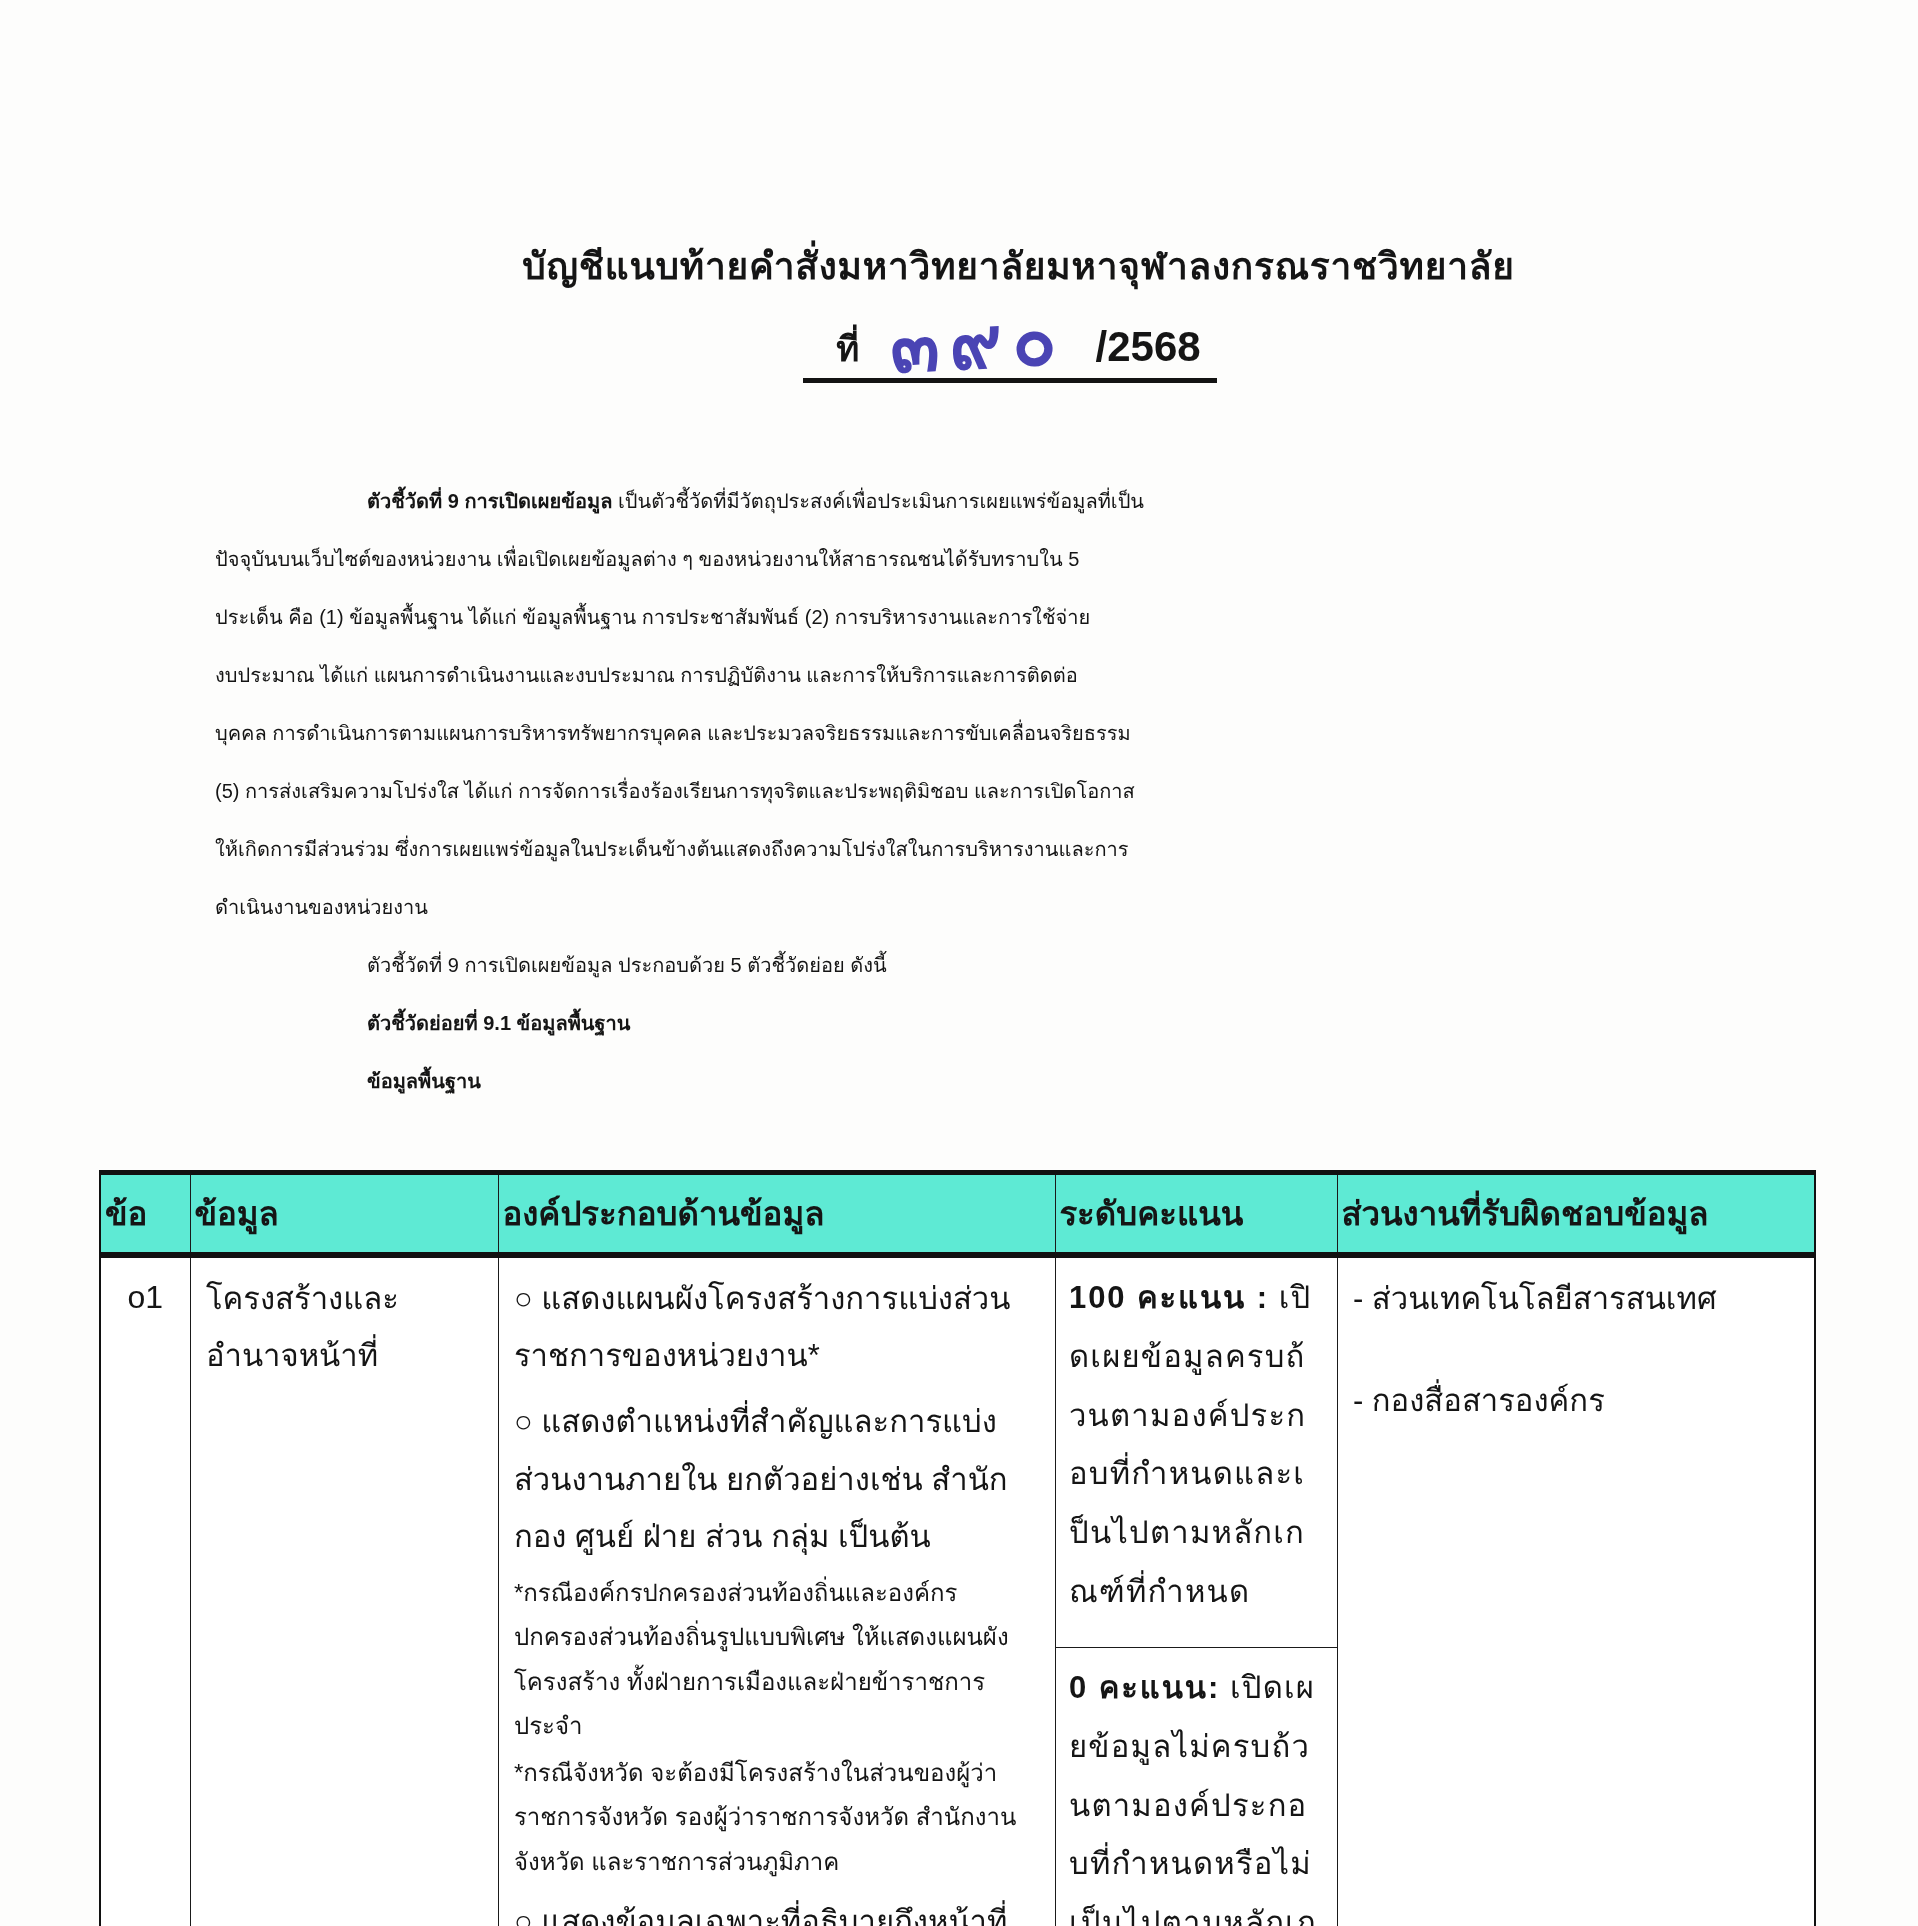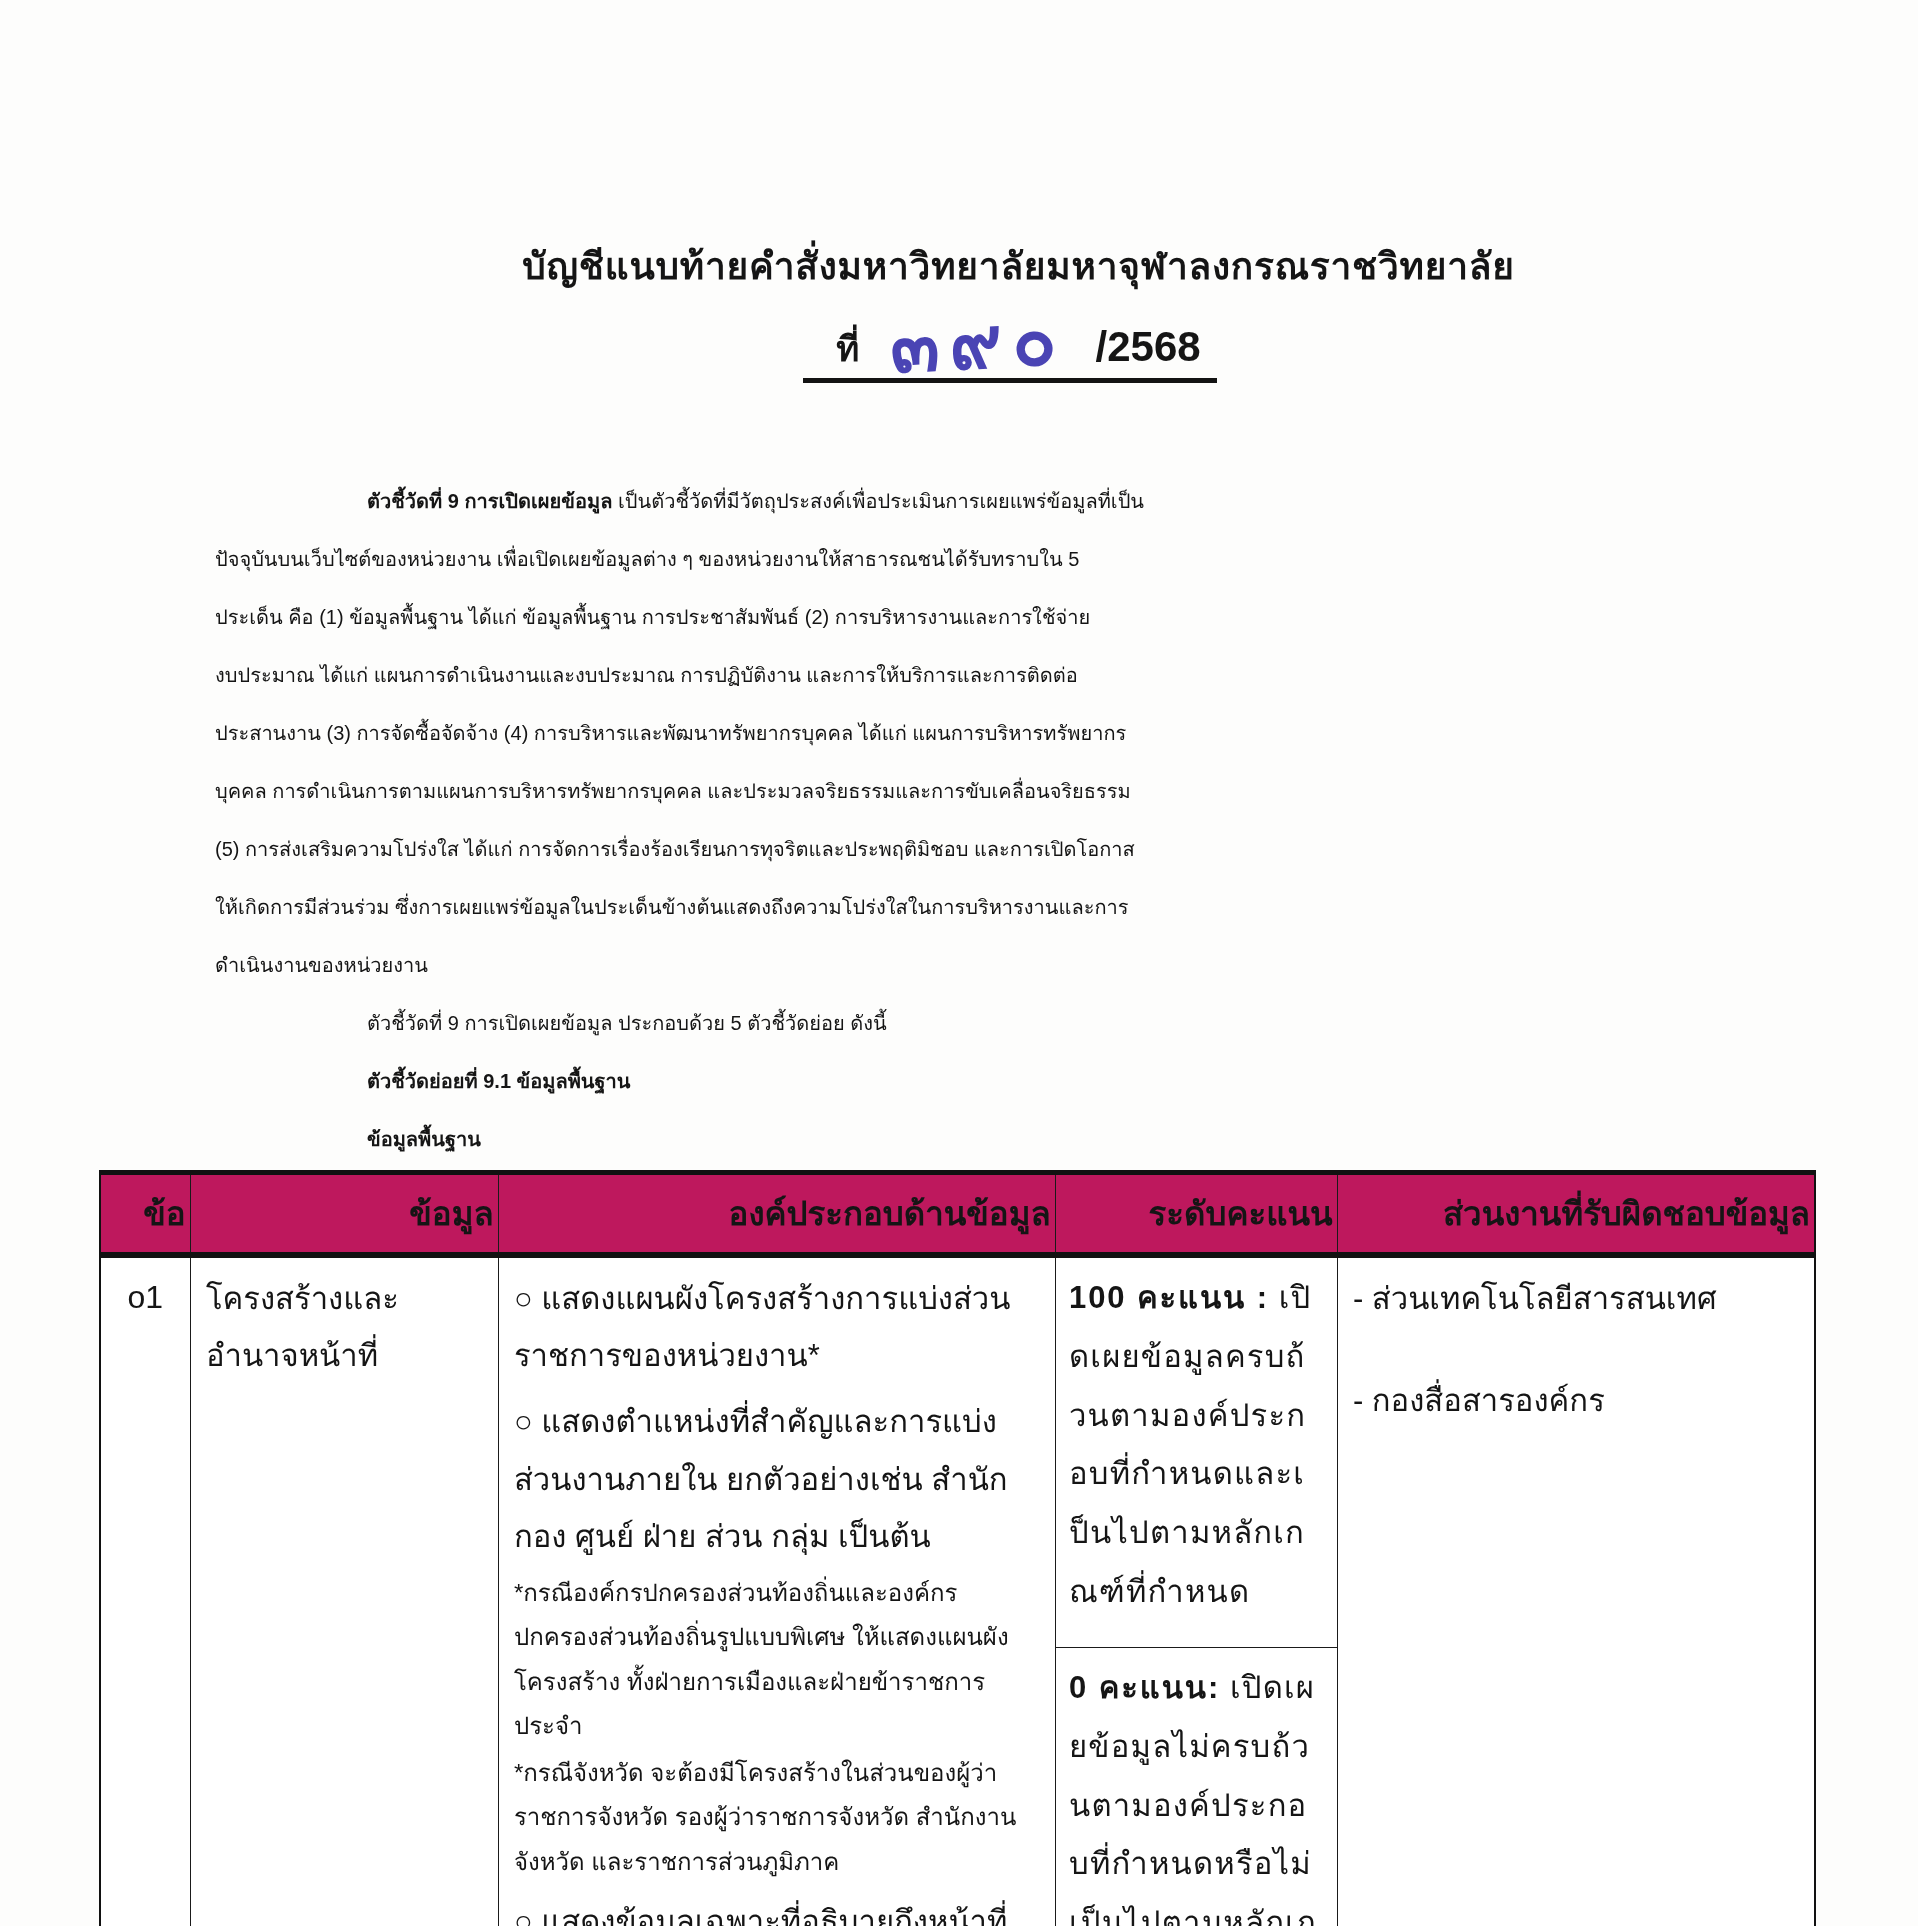--- a/index.html
+++ b/index.html
@@ -42,24 +42,24 @@
   .first-indent { text-indent:152px; }
   .sub-indent { margin-left:152px; }
   .b { font-weight:bold; }
   
   .doc-table {
     position:absolute; left:99px; top:1170px; width:1715px;
     border-collapse:collapse; table-layout:fixed; background:#fff;
     border:2.7px solid #111;
   }
   .doc-table th {
-    background:#be185d;
+    background:#5eead4;
     border:1.9px solid #1a1a1a; border-top:5.8px solid #111; border-bottom:6.2px solid #111;
     height:77px; font-size:33px; font-weight:bold;
-    text-align:right; vertical-align:middle; padding:0 3.9px;
+    text-align:left; vertical-align:middle; padding:0 3.9px;
     word-break:break-word;
   }
   .doc-table td {
     border:1.9px solid #1a1a1a;
     vertical-align:top; font-size:31px; line-height:1.85;
     padding:11.6px 15.4px; word-break:break-word;
   }
   tr.row-1 { height:815px; }
   td.cell-no { text-align:center; padding-top:10px; font-size:32px; }
   td.cell-score { padding:0; }
@@ -87,21 +87,20 @@
   </div>
 
   <div class="title-rule"></div>
 
 
   <div class="body-text">
     <div class="body-line first-indent"><span class="b">ตัวชี้วัดที่ 9 การเปิดเผยข้อมูล</span><span> เป็นตัวชี้วัดที่มีวัตถุประสงค์เพื่อประเมินการเผยแพร่ข้อมูลที่เป็น</span></div>
     <div class="body-line">ปัจจุบันบนเว็บไซต์ของหน่วยงาน เพื่อเปิดเผยข้อมูลต่าง ๆ ของหน่วยงานให้สาธารณชนได้รับทราบใน 5</div>
     <div class="body-line">ประเด็น คือ (1) ข้อมูลพื้นฐาน ได้แก่ ข้อมูลพื้นฐาน การประชาสัมพันธ์ (2) การบริหารงานและการใช้จ่าย</div>
     <div class="body-line">งบประมาณ ได้แก่ แผนการดำเนินงานและงบประมาณ การปฏิบัติงาน และการให้บริการและการติดต่อ</div>
-    <div class="body-line">ประสานงาน (3) การจัดซื้อจัดจ้าง (4) การบริหารและพัฒนาทรัพยากรบุคคล ได้แก่ แผนการบริหารทรัพยากร</div>
     <div class="body-line">บุคคล การดำเนินการตามแผนการบริหารทรัพยากรบุคคล และประมวลจริยธรรมและการขับเคลื่อนจริยธรรม</div>
     <div class="body-line">(5) การส่งเสริมความโปร่งใส ได้แก่ การจัดการเรื่องร้องเรียนการทุจริตและประพฤติมิชอบ และการเปิดโอกาส</div>
     <div class="body-line">ให้เกิดการมีส่วนร่วม ซึ่งการเผยแพร่ข้อมูลในประเด็นข้างต้นแสดงถึงความโปร่งใสในการบริหารงานและการ</div>
     <div class="body-line">ดำเนินงานของหน่วยงาน</div>
     <div class="body-line sub-indent">ตัวชี้วัดที่ 9 การเปิดเผยข้อมูล ประกอบด้วย 5 ตัวชี้วัดย่อย ดังนี้</div>
     <div class="body-line sub-indent b">ตัวชี้วัดย่อยที่ 9.1 ข้อมูลพื้นฐาน</div>
     <div class="body-line sub-indent b">ข้อมูลพื้นฐาน</div>
   </div>
 
   <table class="doc-table">

